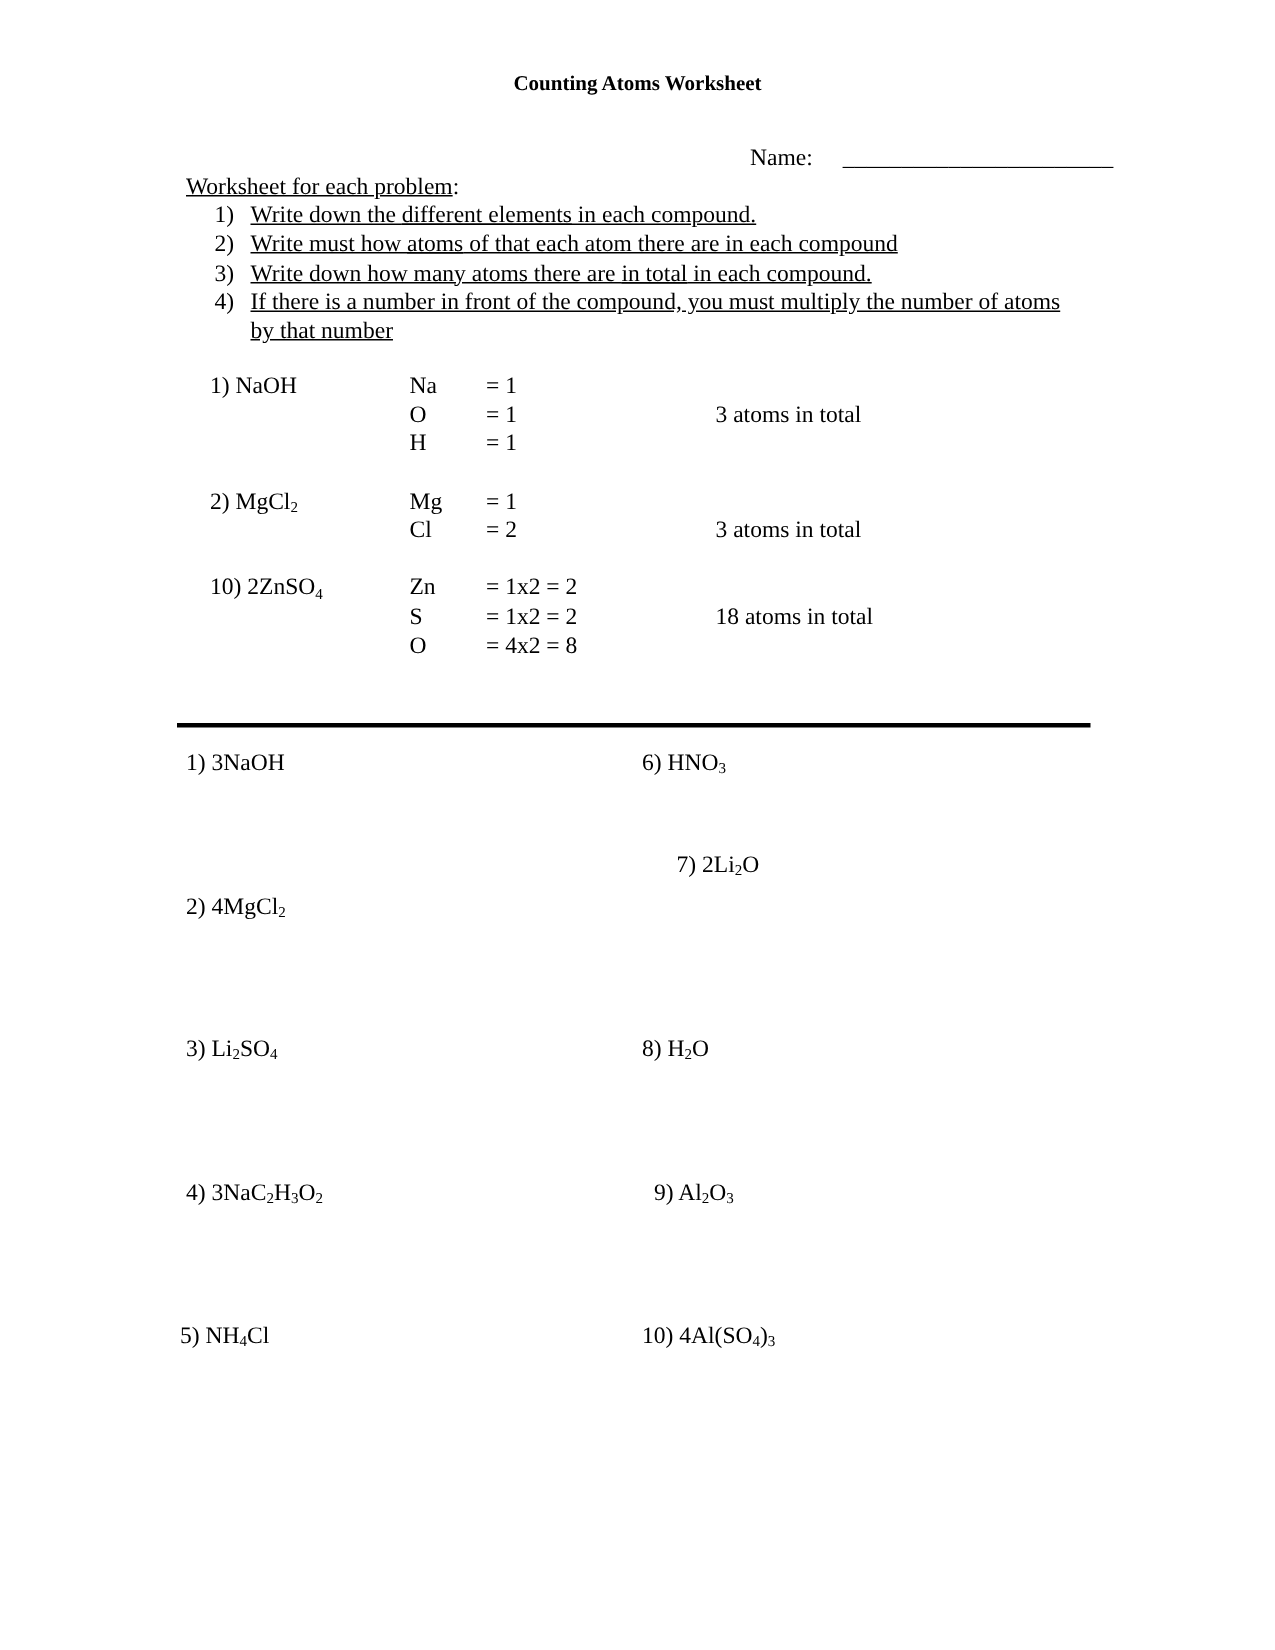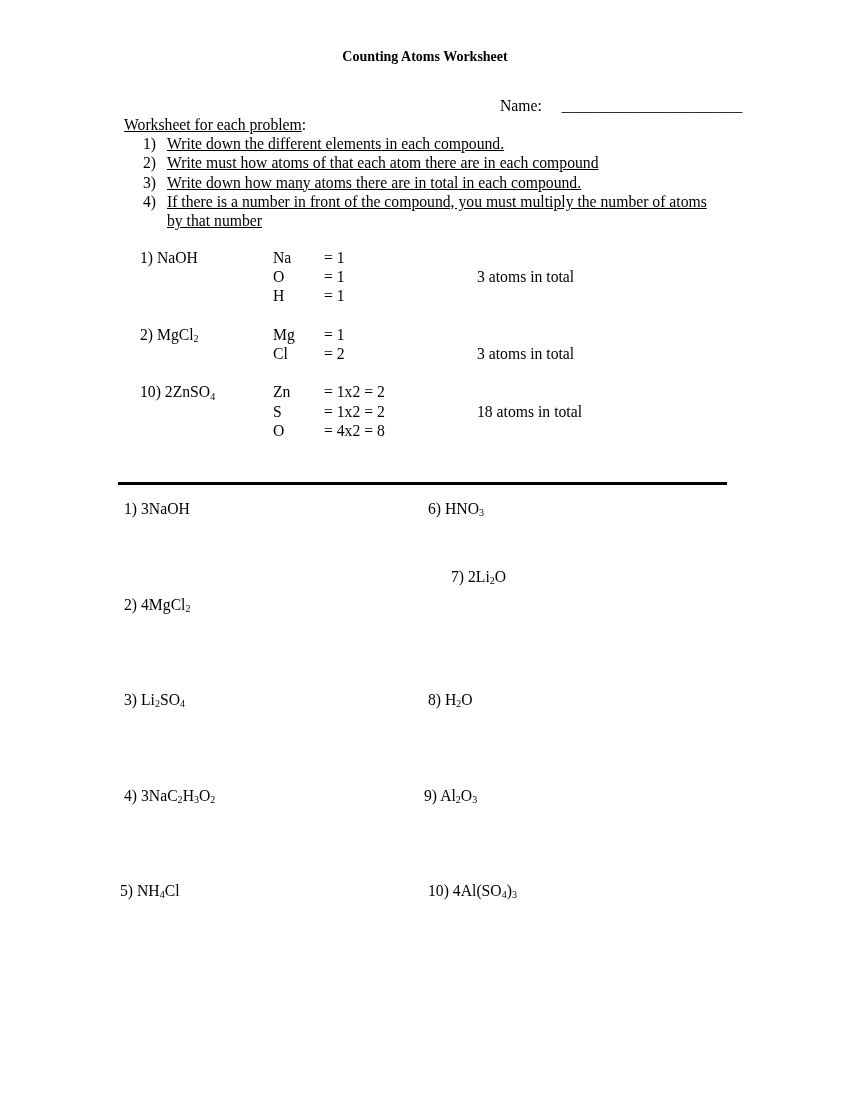--- a/index.html
+++ b/index.html
@@ -116,17 +116,17 @@
 
   <div id="problems">
       <div class="problem" style="top: 499px; left: 124px;"><span>1)</span> <span>3NaOH</span></div>
       <div class="problem" style="top: 594.5px; left: 124px;"><span>2)</span> <span>4MgCl<sub>2</sub></span></div>
       <div class="problem" style="top: 690px; left: 124px;"><span>3)</span> <span>Li<sub>2</sub>SO<sub>4</sub></span></div>
       <div class="problem" style="top: 785.5px; left: 124px;"><span>4)</span> <span>3NaC<sub>2</sub>H<sub>3</sub>O<sub>2</sub></span></div>
       <div class="problem" style="top: 881px; left: 120px;"><span>5)</span> <span>NH<sub>4</sub>Cl</span></div>
       <div class="problem" style="top: 499px; left: 428px;"><span>6)</span> <span>HNO<sub>3</sub></span></div>
       <div class="problem" style="top: 567px; left: 428px; margin-left: 23px;"><span>7)</span> <span>2Li<sub>2</sub>O</span></div>
       <div class="problem" style="top: 690px; left: 428px;"><span>8)</span> <span>H<sub>2</sub>O</span></div>
-      <div class="problem" style="top: 785.5px; left: 424px;"><span>9)</span> <span>Al<sub>2</sub>O<sub>3</sub></span></div>
+      <div class="problem" style="top: 785.5px; left: 436px;"><span>9)</span> <span>Al<sub>2</sub>O<sub>3</sub></span></div>
       <div class="problem" style="top: 881px; left: 428px;"><span>10)</span> <span>4Al(SO<sub>4</sub>)<sub>3</sub></span></div>
     </div>
 
 </div>
 
 </body></html>

